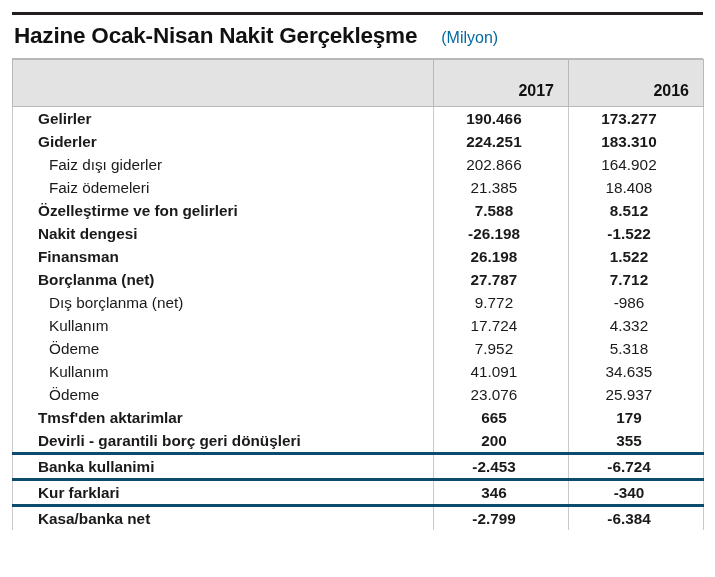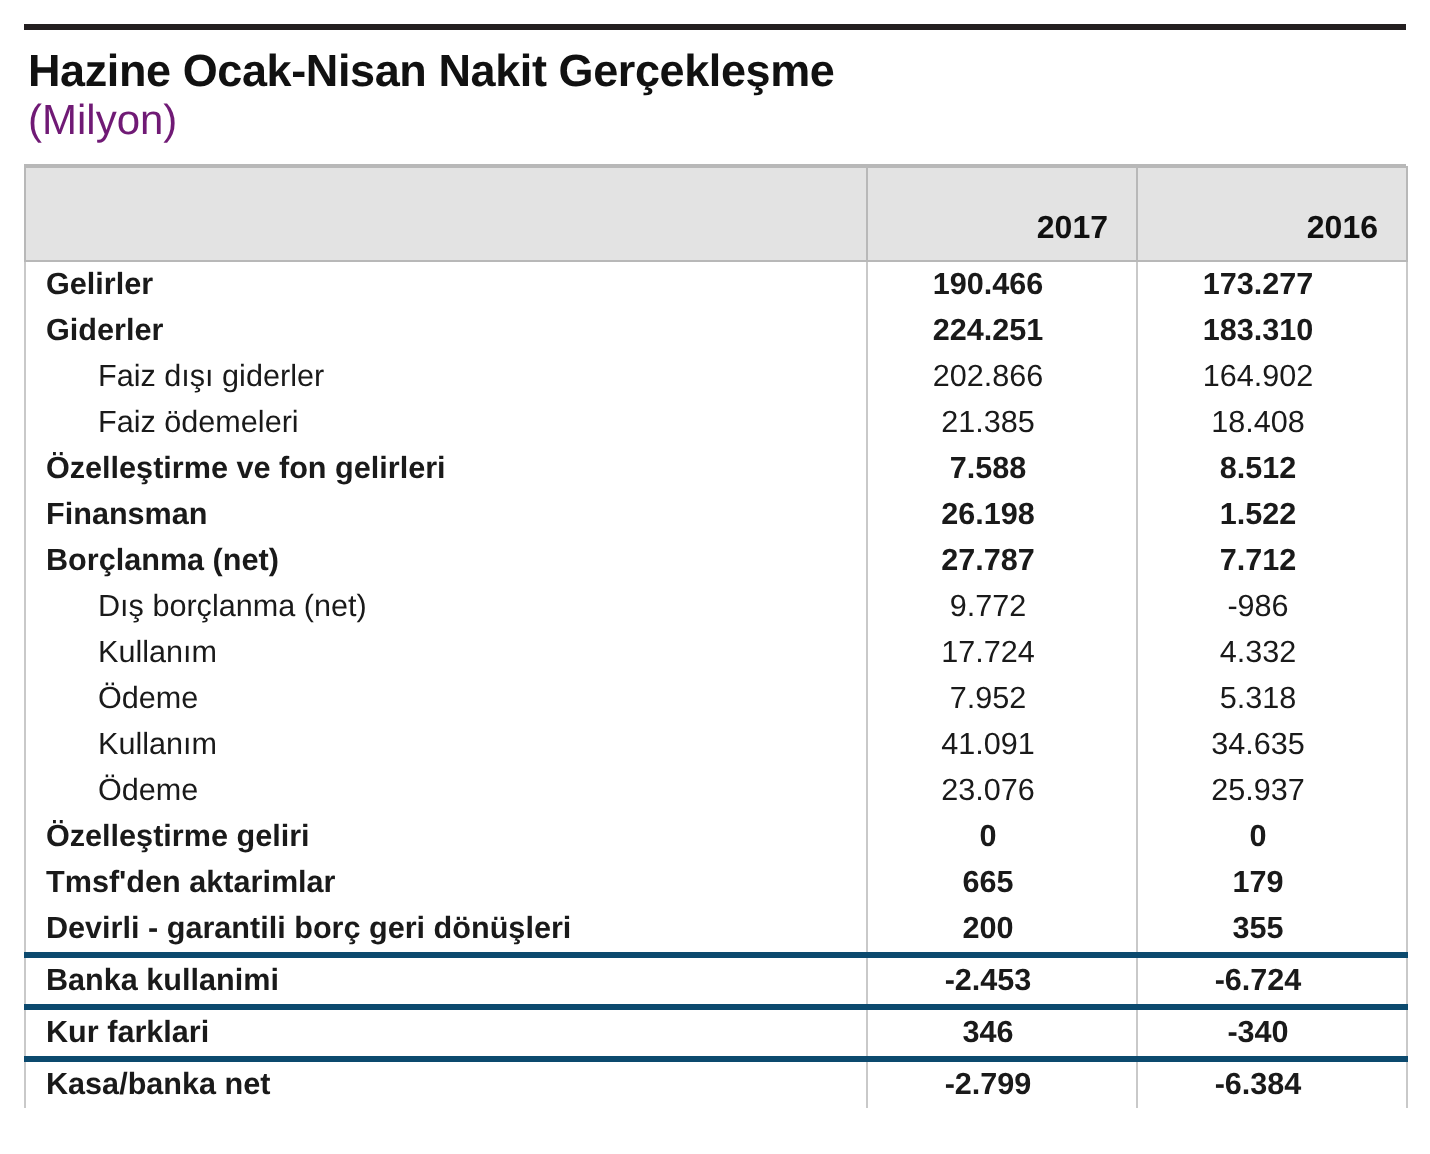--- a/index.html
+++ b/index.html
@@ -23,34 +23,33 @@
   }
   .top-rule {
     height: 3px;
     background: #231f20;
     margin: 12px 0 0 0;
   }
   .title-row {
     display: flex;
     align-items: baseline;
     padding: 8px 2px 9px 2px;
-    flex-direction: column;
   }
   .title-main {
     font-size: 22.5px;
     font-weight: bold;
     letter-spacing: -0.2px;
     color: #111111;
     white-space: nowrap;
   }
   .title-sub {
-    font-size: 21px;
+    font-size: 16px;
     font-weight: normal;
-    color: #701a75;
-    margin-left: 0;
+    color: #0369a1;
+    margin-left: 24px;
     white-space: nowrap;
   }
   table.data {
     width: 691px;
     border-collapse: collapse;
     table-layout: fixed;
     font-size: 15.3px;
   }
   table.data col.c-label { width: 421px; }
   table.data col.c-2017  { width: 135px; }
@@ -81,21 +80,21 @@
   tbody tr td.label {
     text-align: left;
     padding-left: 12px;
     border-left: 1px solid #c9c9c9;
   }
   tbody tr td.num {
     text-align: center;
     padding-right: 14px;
   }
   tr.bold td { font-weight: bold; }
-  tr.bold td.label { padding-left: 10px; }
+  tr.bold td.label { padding-left: 25px; }
   tr.sub td.label { padding-left: 36px; font-weight: normal; }
   tr.sub td.num { font-weight: normal; }
 
   tr.sep-top td { border-top: 3px solid #0c4a6e; }
   .table-wrap {
     border-top: 1px solid #b8b8b8;
   }
 </style>
 </head>
 <body>
@@ -143,20 +142,25 @@
           <td class="label">Faiz ödemeleri</td>
           <td class="num">21.385</td>
           <td class="num">18.408</td>
         </tr>
         <tr class="bold">
           <td class="label">Özelleştirme ve fon gelirleri</td>
           <td class="num">7.588</td>
           <td class="num">8.512</td>
         </tr>
         <tr class="bold">
+          <td class="label">Nakit dengesi</td>
+          <td class="num">-26.198</td>
+          <td class="num">-1.522</td>
+        </tr>
+        <tr class="bold">
           <td class="label">Finansman</td>
           <td class="num">26.198</td>
           <td class="num">1.522</td>
         </tr>
         <tr class="bold">
           <td class="label">Borçlanma (net)</td>
           <td class="num">27.787</td>
           <td class="num">7.712</td>
         </tr>
         <tr class="sub">
@@ -176,25 +180,20 @@
         </tr>
         <tr class="sub">
           <td class="label">Kullanım</td>
           <td class="num">41.091</td>
           <td class="num">34.635</td>
         </tr>
         <tr class="sub">
           <td class="label">Ödeme</td>
           <td class="num">23.076</td>
           <td class="num">25.937</td>
-        </tr>
-        <tr class="bold">
-          <td class="label">Özelleştirme geliri</td>
-          <td class="num">0</td>
-          <td class="num">0</td>
         </tr>
         <tr class="bold">
           <td class="label">Tmsf'den aktarimlar</td>
           <td class="num">665</td>
           <td class="num">179</td>
         </tr>
         <tr class="bold">
           <td class="label">Devirli - garantili borç geri dönüşleri</td>
           <td class="num">200</td>
           <td class="num">355</td>

